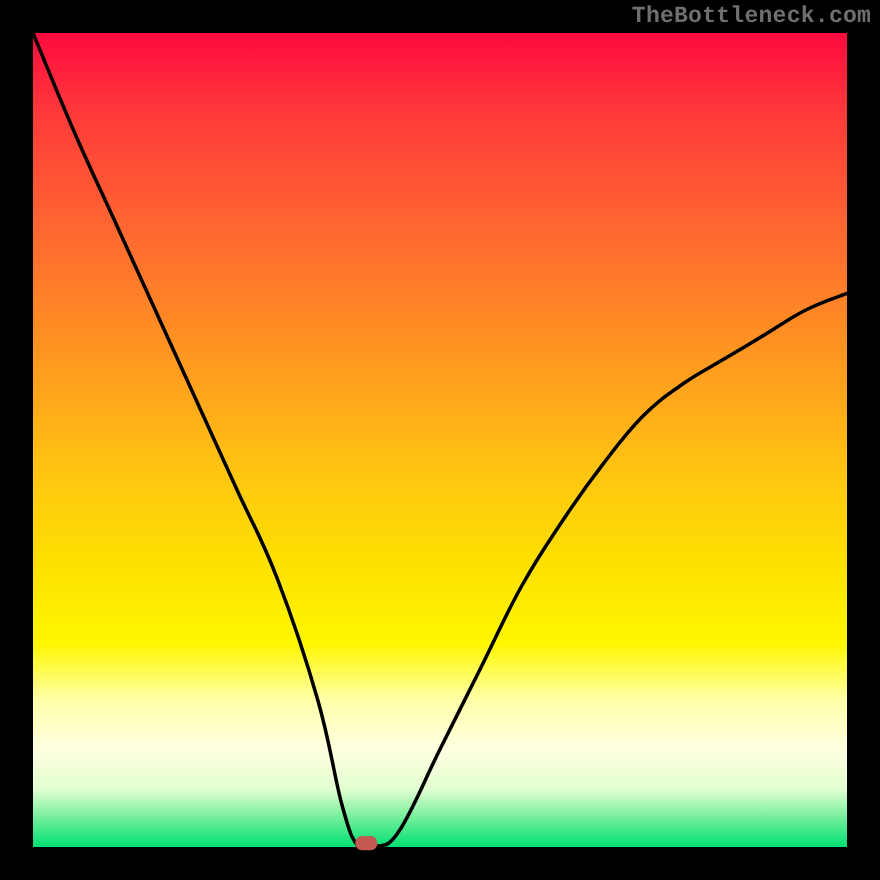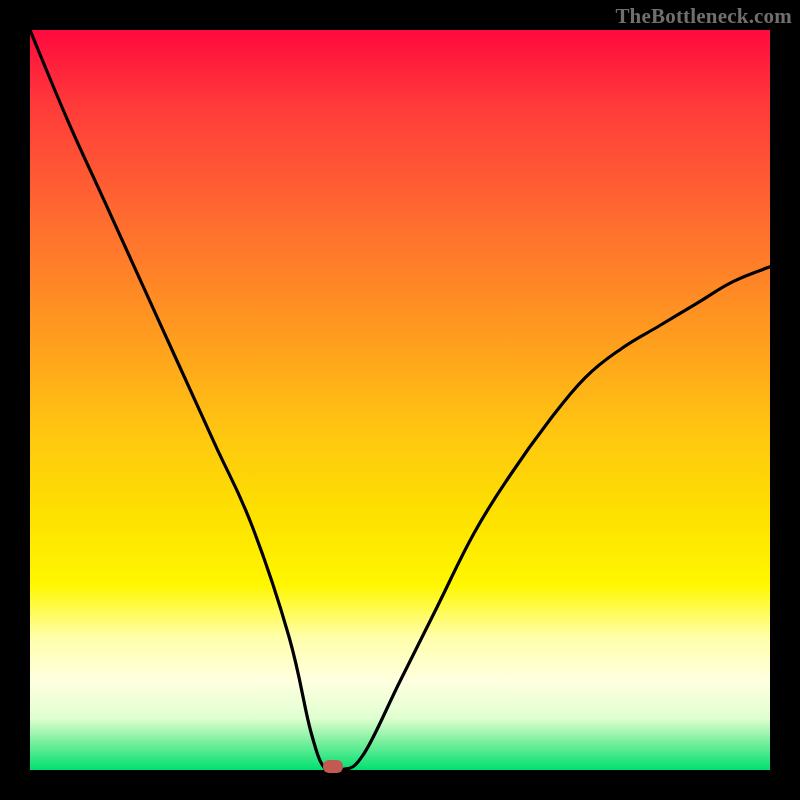--- a/index.html
+++ b/index.html
@@ -36,21 +36,21 @@
       #ffffe0 88%,
       #e0ffd0 93%,
       #80f0a0 96%,
       #00e070 100%
     );
   }
   .watermark {
     position: absolute;
     top: 4px;
     right: 8px;
-    font-family: Liberation Serif, serif;
+    font-family: Liberation Mono, monospace;
     font-size: 21px;
     font-weight: bold;
     color: #6f6f6f;
     letter-spacing: 0.2px;
   }
   svg.curve {
     position: absolute;
     left: 0;
     top: 0;
     width: 740px;

